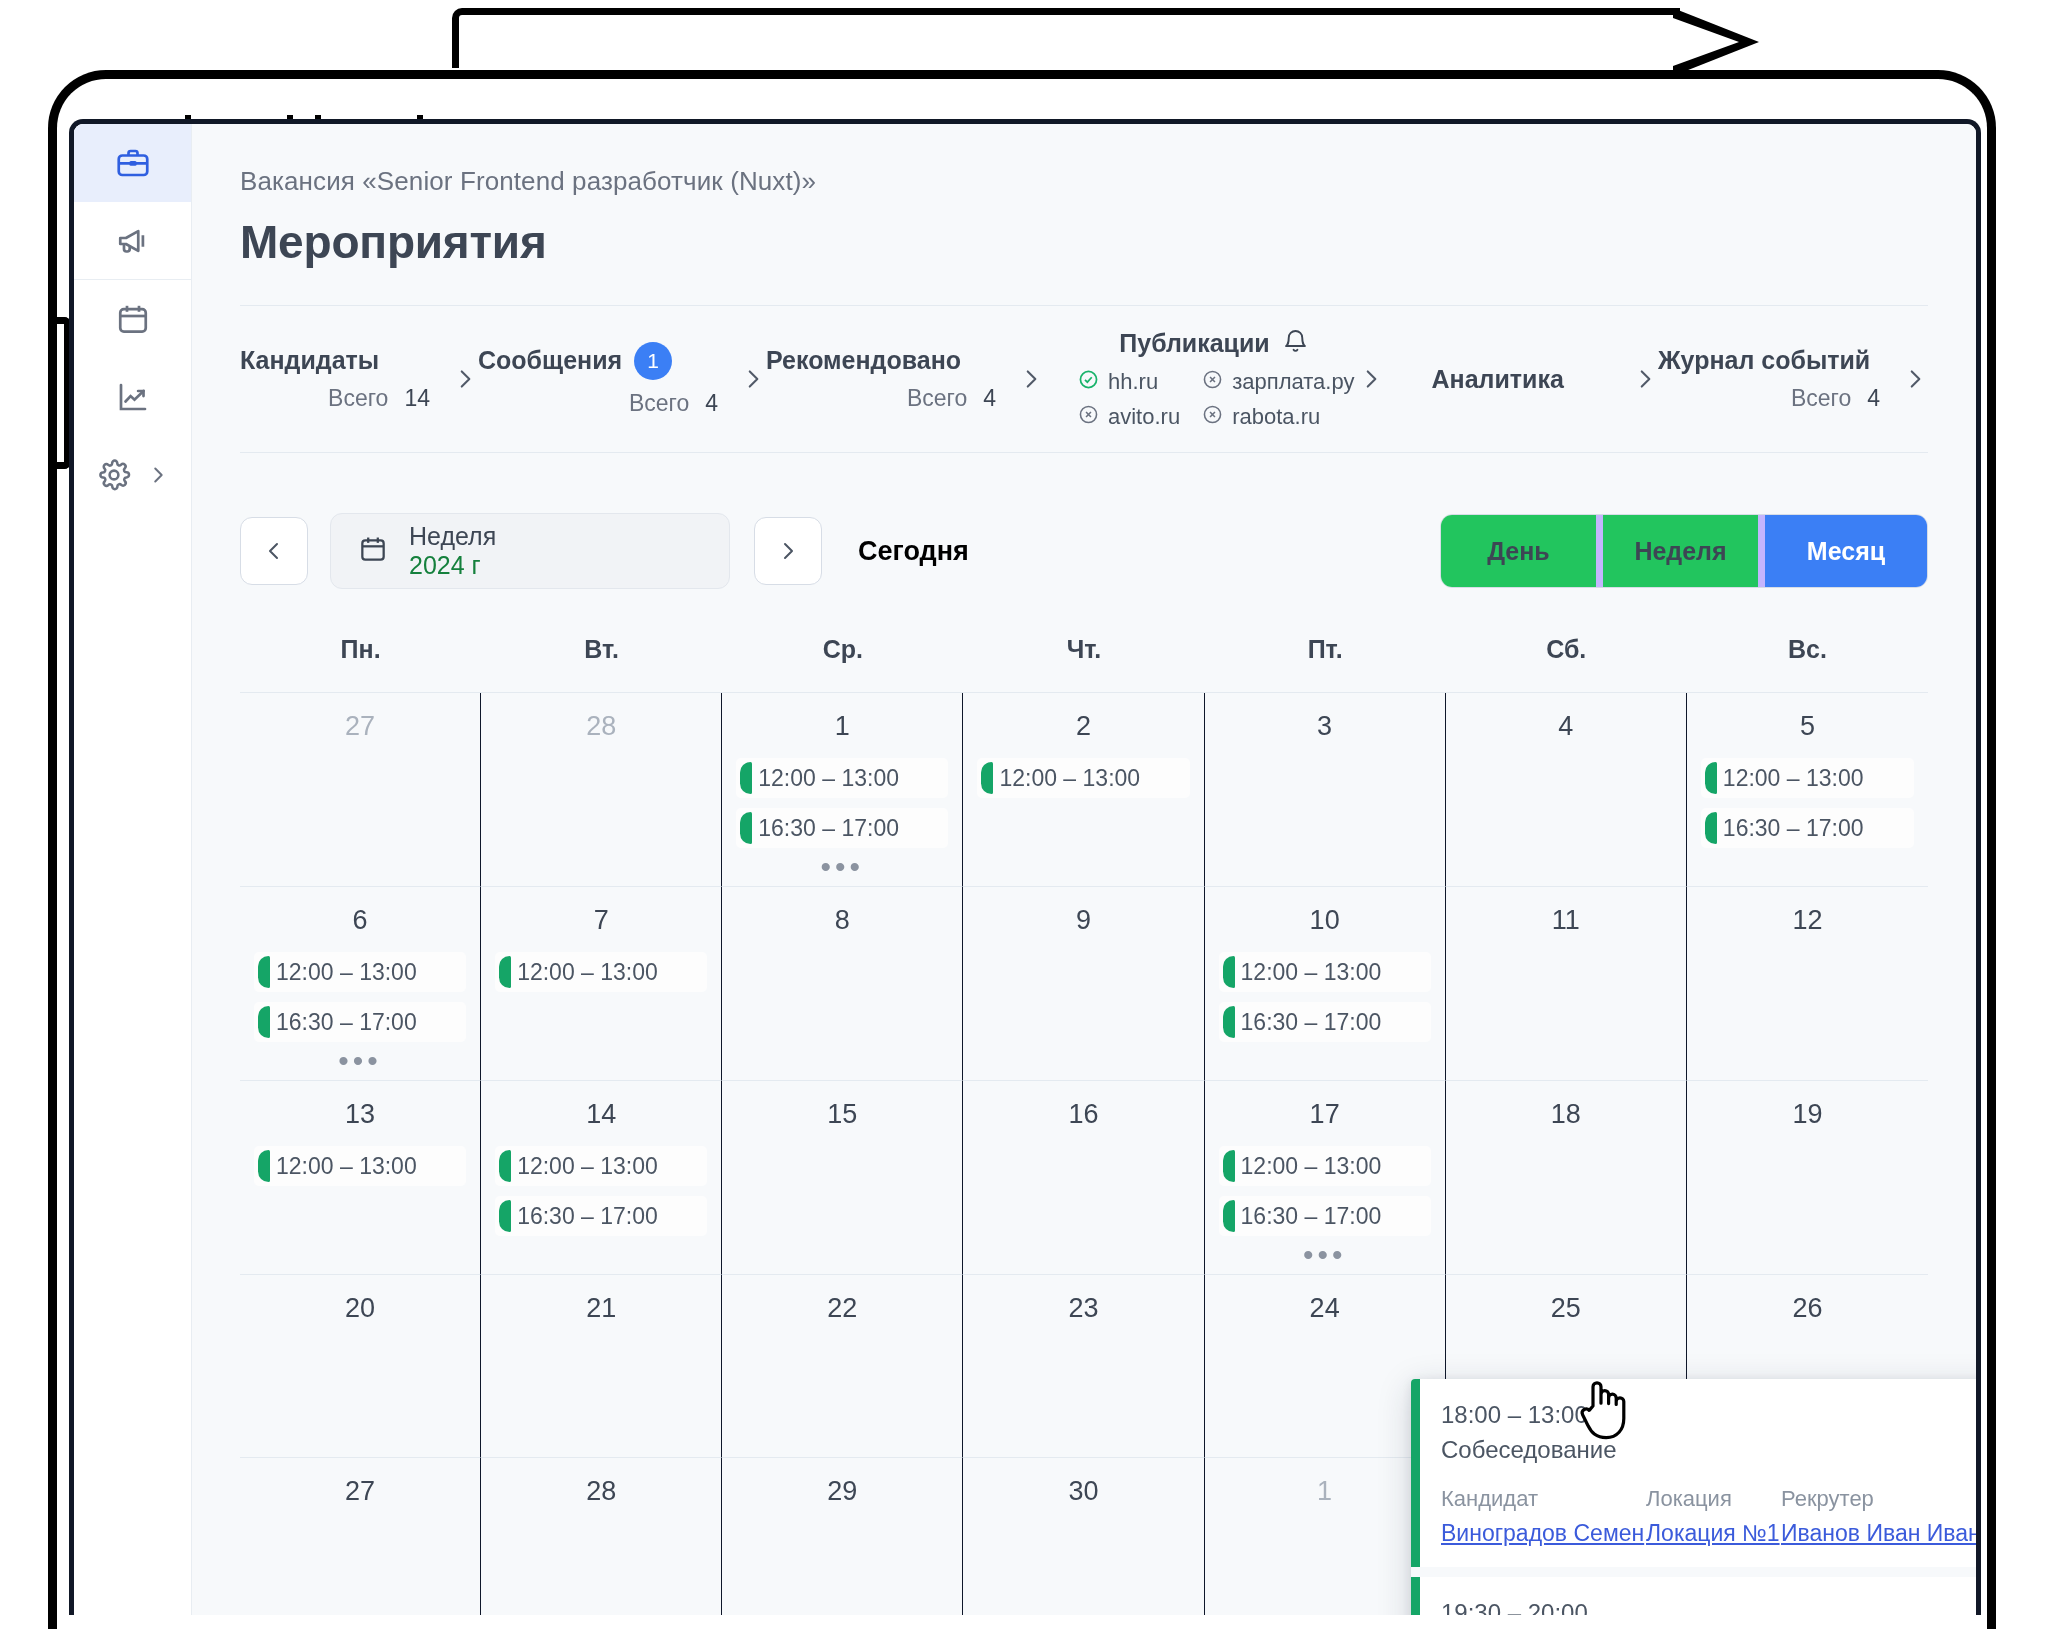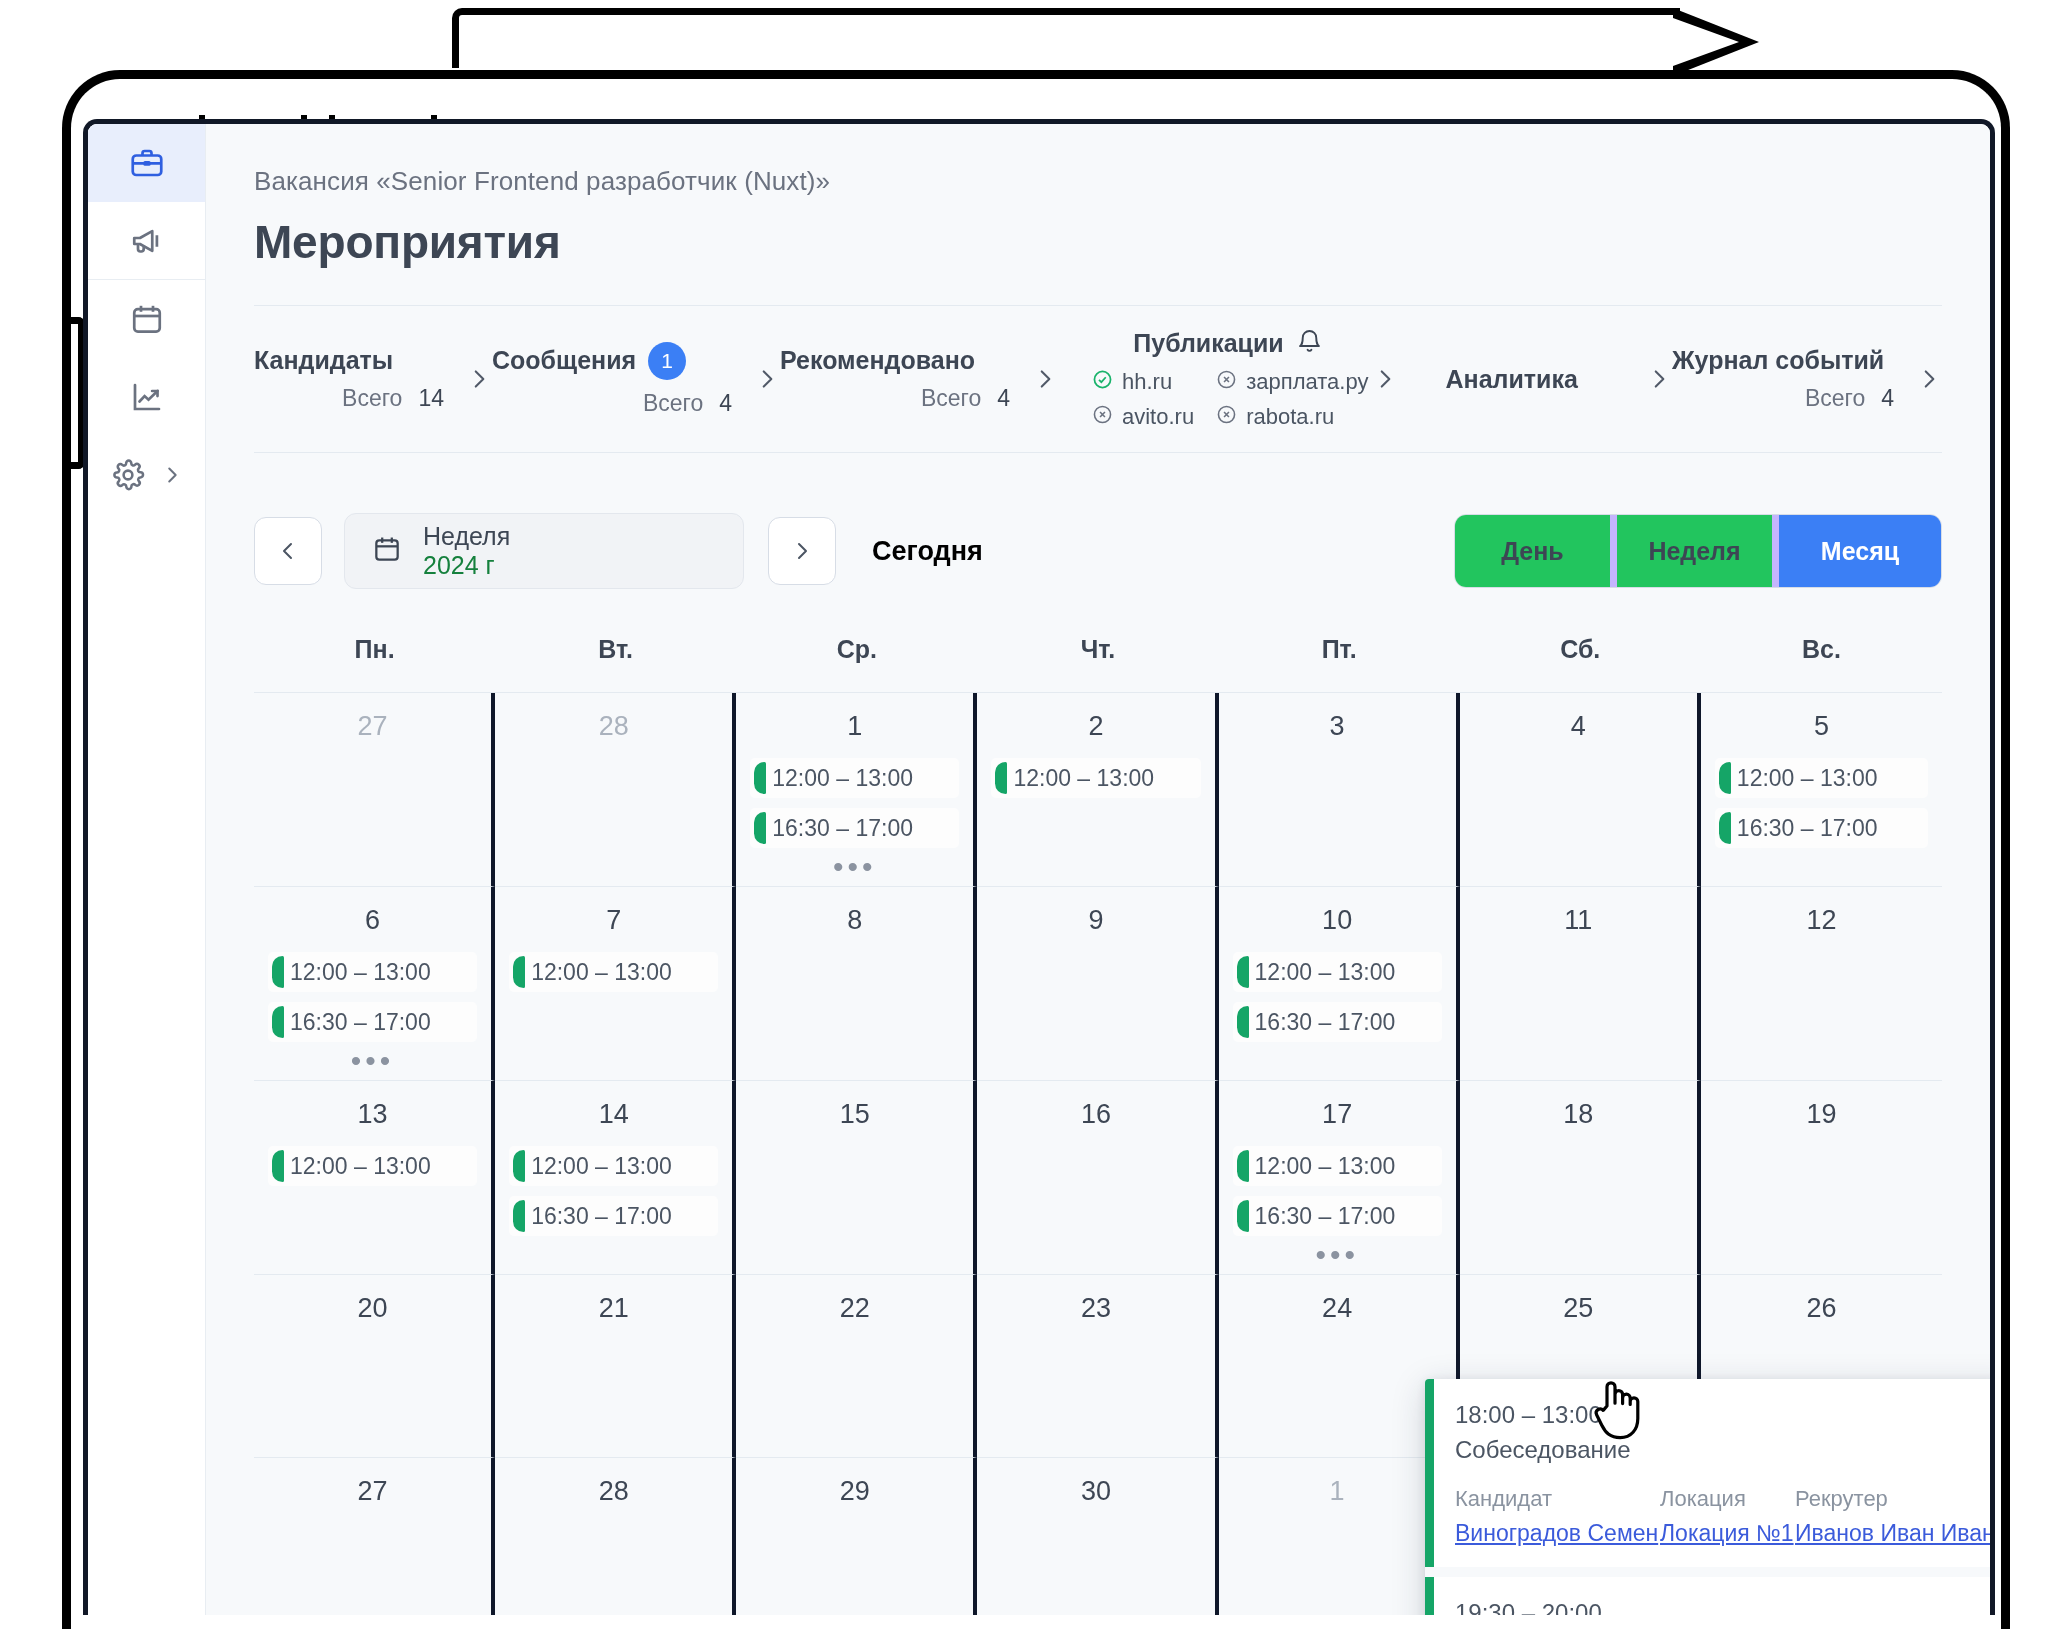--- a/index.html
+++ b/index.html
@@ -6,21 +6,21 @@
   html, body {
     width: 2072px; height: 1629px;
     background: #ffffff;
     font-family: "Liberation Sans", sans-serif;
     overflow: hidden;
   }
 
   
   #device-frame {
     position: absolute;
-    left: 62px; top: 70px;
+    left: 48px; top: 70px;
     width: 1948px; height: 1559px;
     background: #ffffff;
     border: 9px solid #000000;
     border-radius: 58px 58px 0 0;
     border-bottom: none;
   }
   #device-left-button {
     position: absolute;
     left: 0px; top: 238px;
     width: 14px; height: 152px;
@@ -265,21 +265,21 @@
     color: #3d4654;
     padding-bottom: 28px;
   }
   #grid {
     display: grid;
     grid-template-columns: repeat(7, 1fr);
     border-top: 1px solid #e4eaf0;
   }
   .cell {
     min-height: 183px;
-    border-right: 4px solid #0f172a;
+    border-right: 1px solid #0f172a;
     border-bottom: 1px solid #e4eaf0;
     padding: 18px 14px 10px;
     position: relative;
   }
   .cell:nth-child(7n) { border-right: none; }
   .daynum {
     text-align: center;
     font-size: 27px;
     color: #3d4654;
     margin-bottom: 16px;

